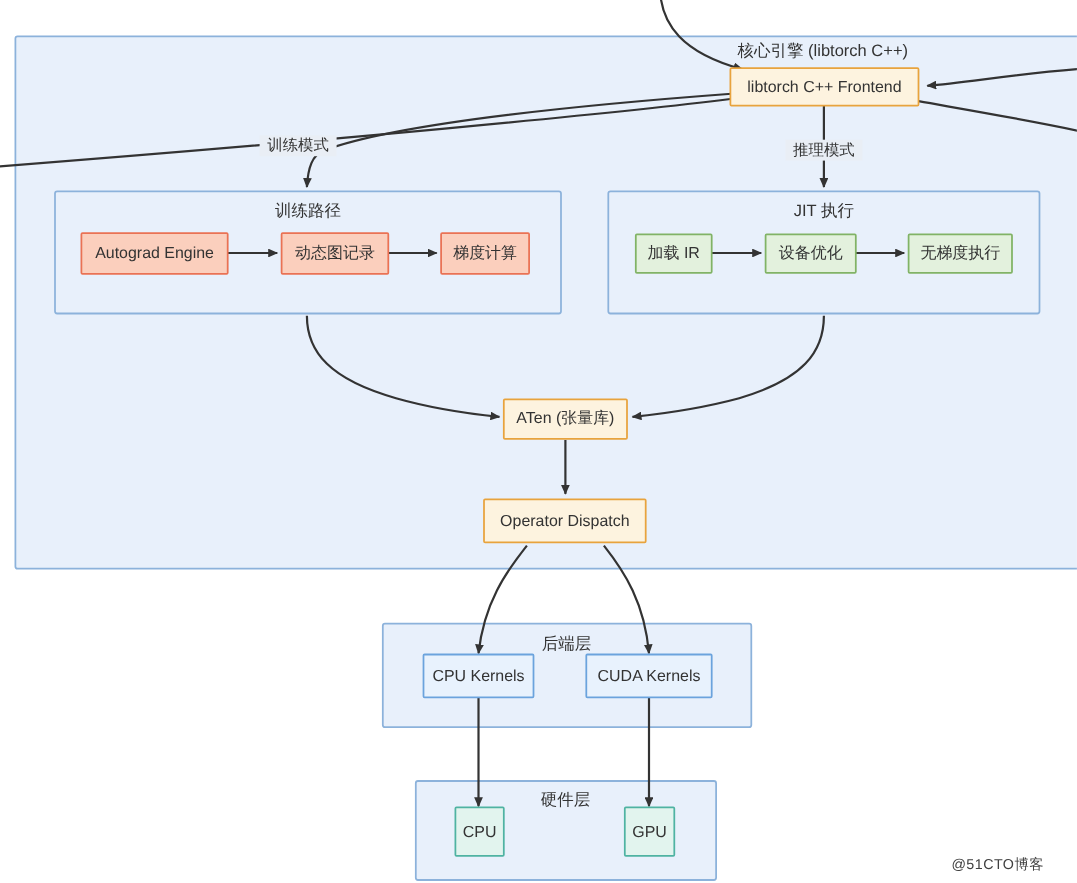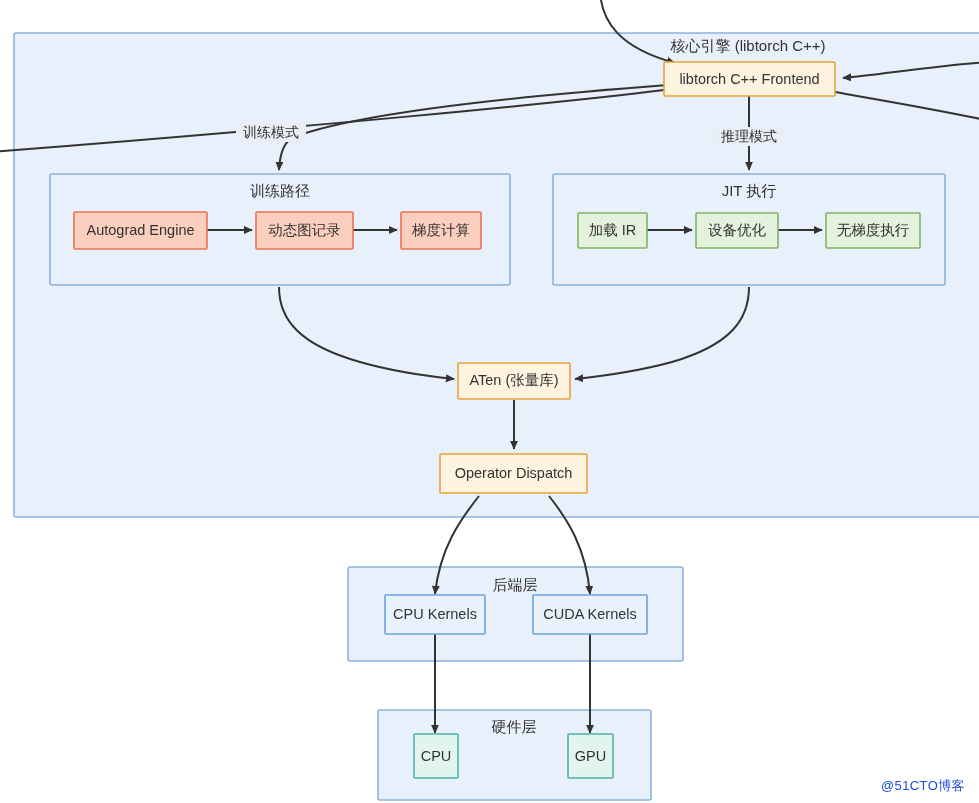--- a/index.html
+++ b/index.html
@@ -81,25 +81,25 @@
   }
   .edge-label {
     font-family: "Liberation Sans", "DejaVu Sans", sans-serif;
     font-size: 14px;
     fill: #333333;
     text-anchor: middle;
     dominant-baseline: middle;
   }
   .watermark {
     position: absolute;
-    right: 14px;
+    right: 30px;
     bottom: 8px;
     font-family: "Liberation Sans", "DejaVu Sans", sans-serif;
     font-size: 13px;
-    color: #1d4ed8;
+    color: #404040;
     letter-spacing: 0.4px;
     user-select: none;
   }
 </style>
 </head>
 <body>
 
 <div id="canvas">
 
   <svg id="diagram" viewBox="0 0 979 803">

